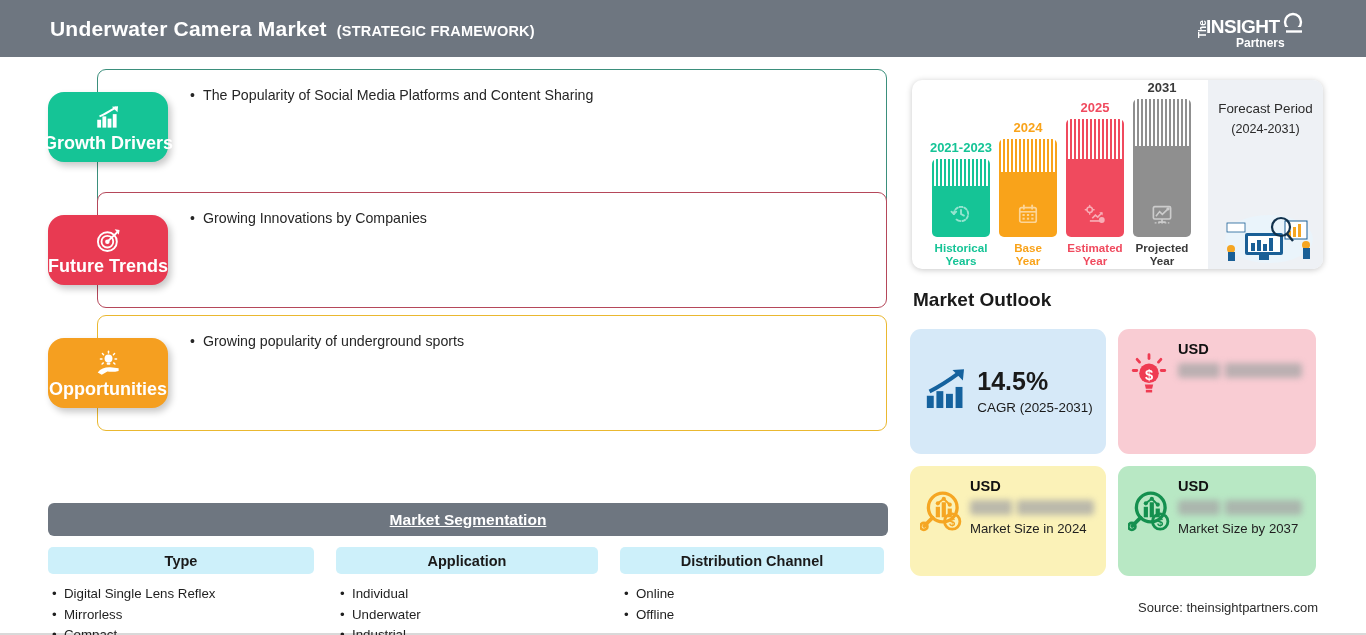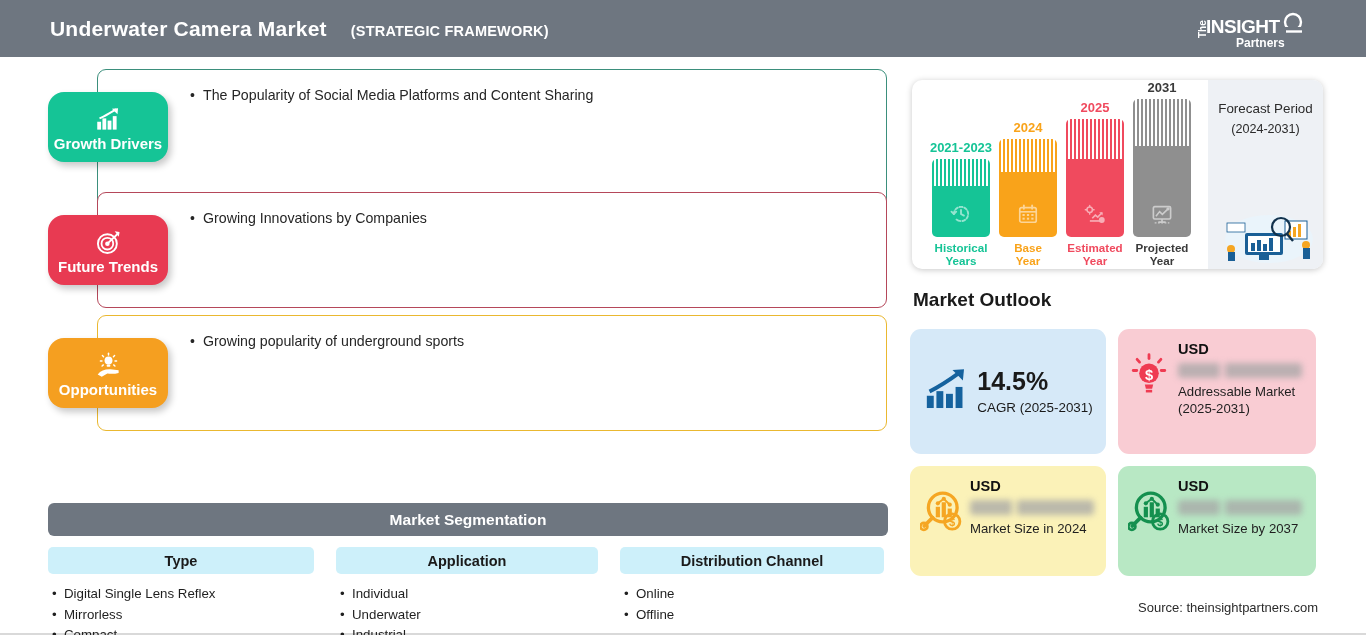--- a/index.html
+++ b/index.html
@@ -11,21 +11,21 @@
   }
   #page { position: relative; width: 1366px; height: 635px; background:#fff;
           border-bottom: 2px solid #d9d9d9; }
 
   
   .header {
     position: absolute; left: 0; top: 0; width: 1366px; height: 57px;
     background: #6e7680;
     display: flex; align-items: center;
   }
-  .header-title-wrap { display: flex; align-items: baseline; padding-left: 50px; gap: 14px; }
+  .header-title-wrap { display: flex; align-items: baseline; padding-left: 50px; }
   .header-title { color:#fff; font-size: 21px; font-weight: bold; letter-spacing:.2px; }
   .header-sub { color:#fff; font-size: 14.5px; font-weight: bold; margin-left: 10px; letter-spacing:.2px; }
   .logo { position:absolute; right: 56px; top: 9px; width: 120px; height: 42px; }
 
   
   .left-col { position:absolute; left:0; top:57px; width:905px; height:578px; }
 
   .driver-row { position: absolute; left: 48px; }
   .driver-box {
     position:absolute; left: 49px; top: 0;
@@ -39,28 +39,28 @@
     content: "\2022"; position:absolute; left: 92px; top: 16px; font-size: 14px;
   }
   .badge {
     position:absolute; left: 0; width: 120px; height: 70px;
     border-radius: 16px; display:flex; flex-direction:column;
     align-items:center; justify-content:center;
     box-shadow: 3px 4px 7px rgba(0,0,0,.22);
     z-index: 3;
   }
   .badge .badge-icon { height: 30px; display:flex; align-items:flex-end; }
-  .badge .badge-label { color:#fff; font-size: 15px; font-weight: bold; margin-top: 2px; white-space: nowrap; }
+  .badge .badge-label { color:#fff; font-size: 18px; font-weight: bold; margin-top: 2px; white-space: nowrap; }
 
   
   .seg-header {
     position:absolute; left: 48px; top: 446px; width: 840px; height: 33px;
     background:#6e7680; border-radius: 6px;
     display:flex; align-items:center; justify-content:center;
-    color:#fff; font-size: 15.5px; font-weight: bold;
+    color:#fff; font-size: 15.5px; font-weight: bold; text-decoration: underline;
   }
   .seg-cols { position:absolute; left: 48px; top: 490px; width: 840px; display:flex; }
   .seg-col { position: relative; }
   .seg-col-head {
     height: 27px; background:#cdf0fa; border-radius: 5px;
     display:flex; align-items:center; justify-content:center;
     font-size: 14.5px; font-weight: bold; color:#1a1a1a;
   }
   .seg-list { margin-top: 10px; padding-left: 4px; }
   .seg-list li { list-style: none; font-size: 13.3px; color:#1f1f1f;
@@ -362,21 +362,20 @@
         <line x1="21" y1="10" x2="19" y2="10"></line>
               </g>
         <circle cx="12" cy="11.6" r="5.6" fill="#ef3b52"></circle>
         <text x="12" y="15.2" font-size="8.4" font-weight="bold" fill="#fff" text-anchor="middle" font-family="Liberation Sans, sans-serif">$</text>
         <path d="M9.6 18 L14.4 18 L13.8 20.4 L10.2 20.4 Z" fill="#ef3b52"></path>
         <line x1="10.2" y1="21.8" x2="13.8" y2="21.8" stroke="#ef3b52" stroke-width="1.5"></line>
             </svg></span>
           <div style="flex:1 1 auto">
             <div class="card-usd">USD</div>
             <div class="blurred">lorem ipsum</div>
-            <div class="card-desc">Addressable Market (2025-2031)</div>
           </div>
         </div>
         <div class="card card-side" style="left: 0px; top: 137px; width: 196px; height: 110px; background: rgb(251, 242, 184);">
           <span style="flex:0 0 auto;margin-top:12px"><svg width="42" height="42" viewBox="0 0 24 24">
               <circle cx="13" cy="10" r="8.2" fill="none" stroke="#f5a623" stroke-width="1.9"></circle>
         <rect x="9" y="9.6" width="2.4" height="6" fill="#f5a623"></rect>
         <rect x="12.4" y="7" width="2.4" height="8.6" fill="#f5a623"></rect>
         <rect x="15.8" y="10.6" width="2.4" height="5" fill="#f5a623"></rect>
         <circle cx="10.2" cy="7.6" r="1.2" fill="#f5a623"></circle>
               <circle cx="13.6" cy="5" r="1.2" fill="#f5a623"></circle>

